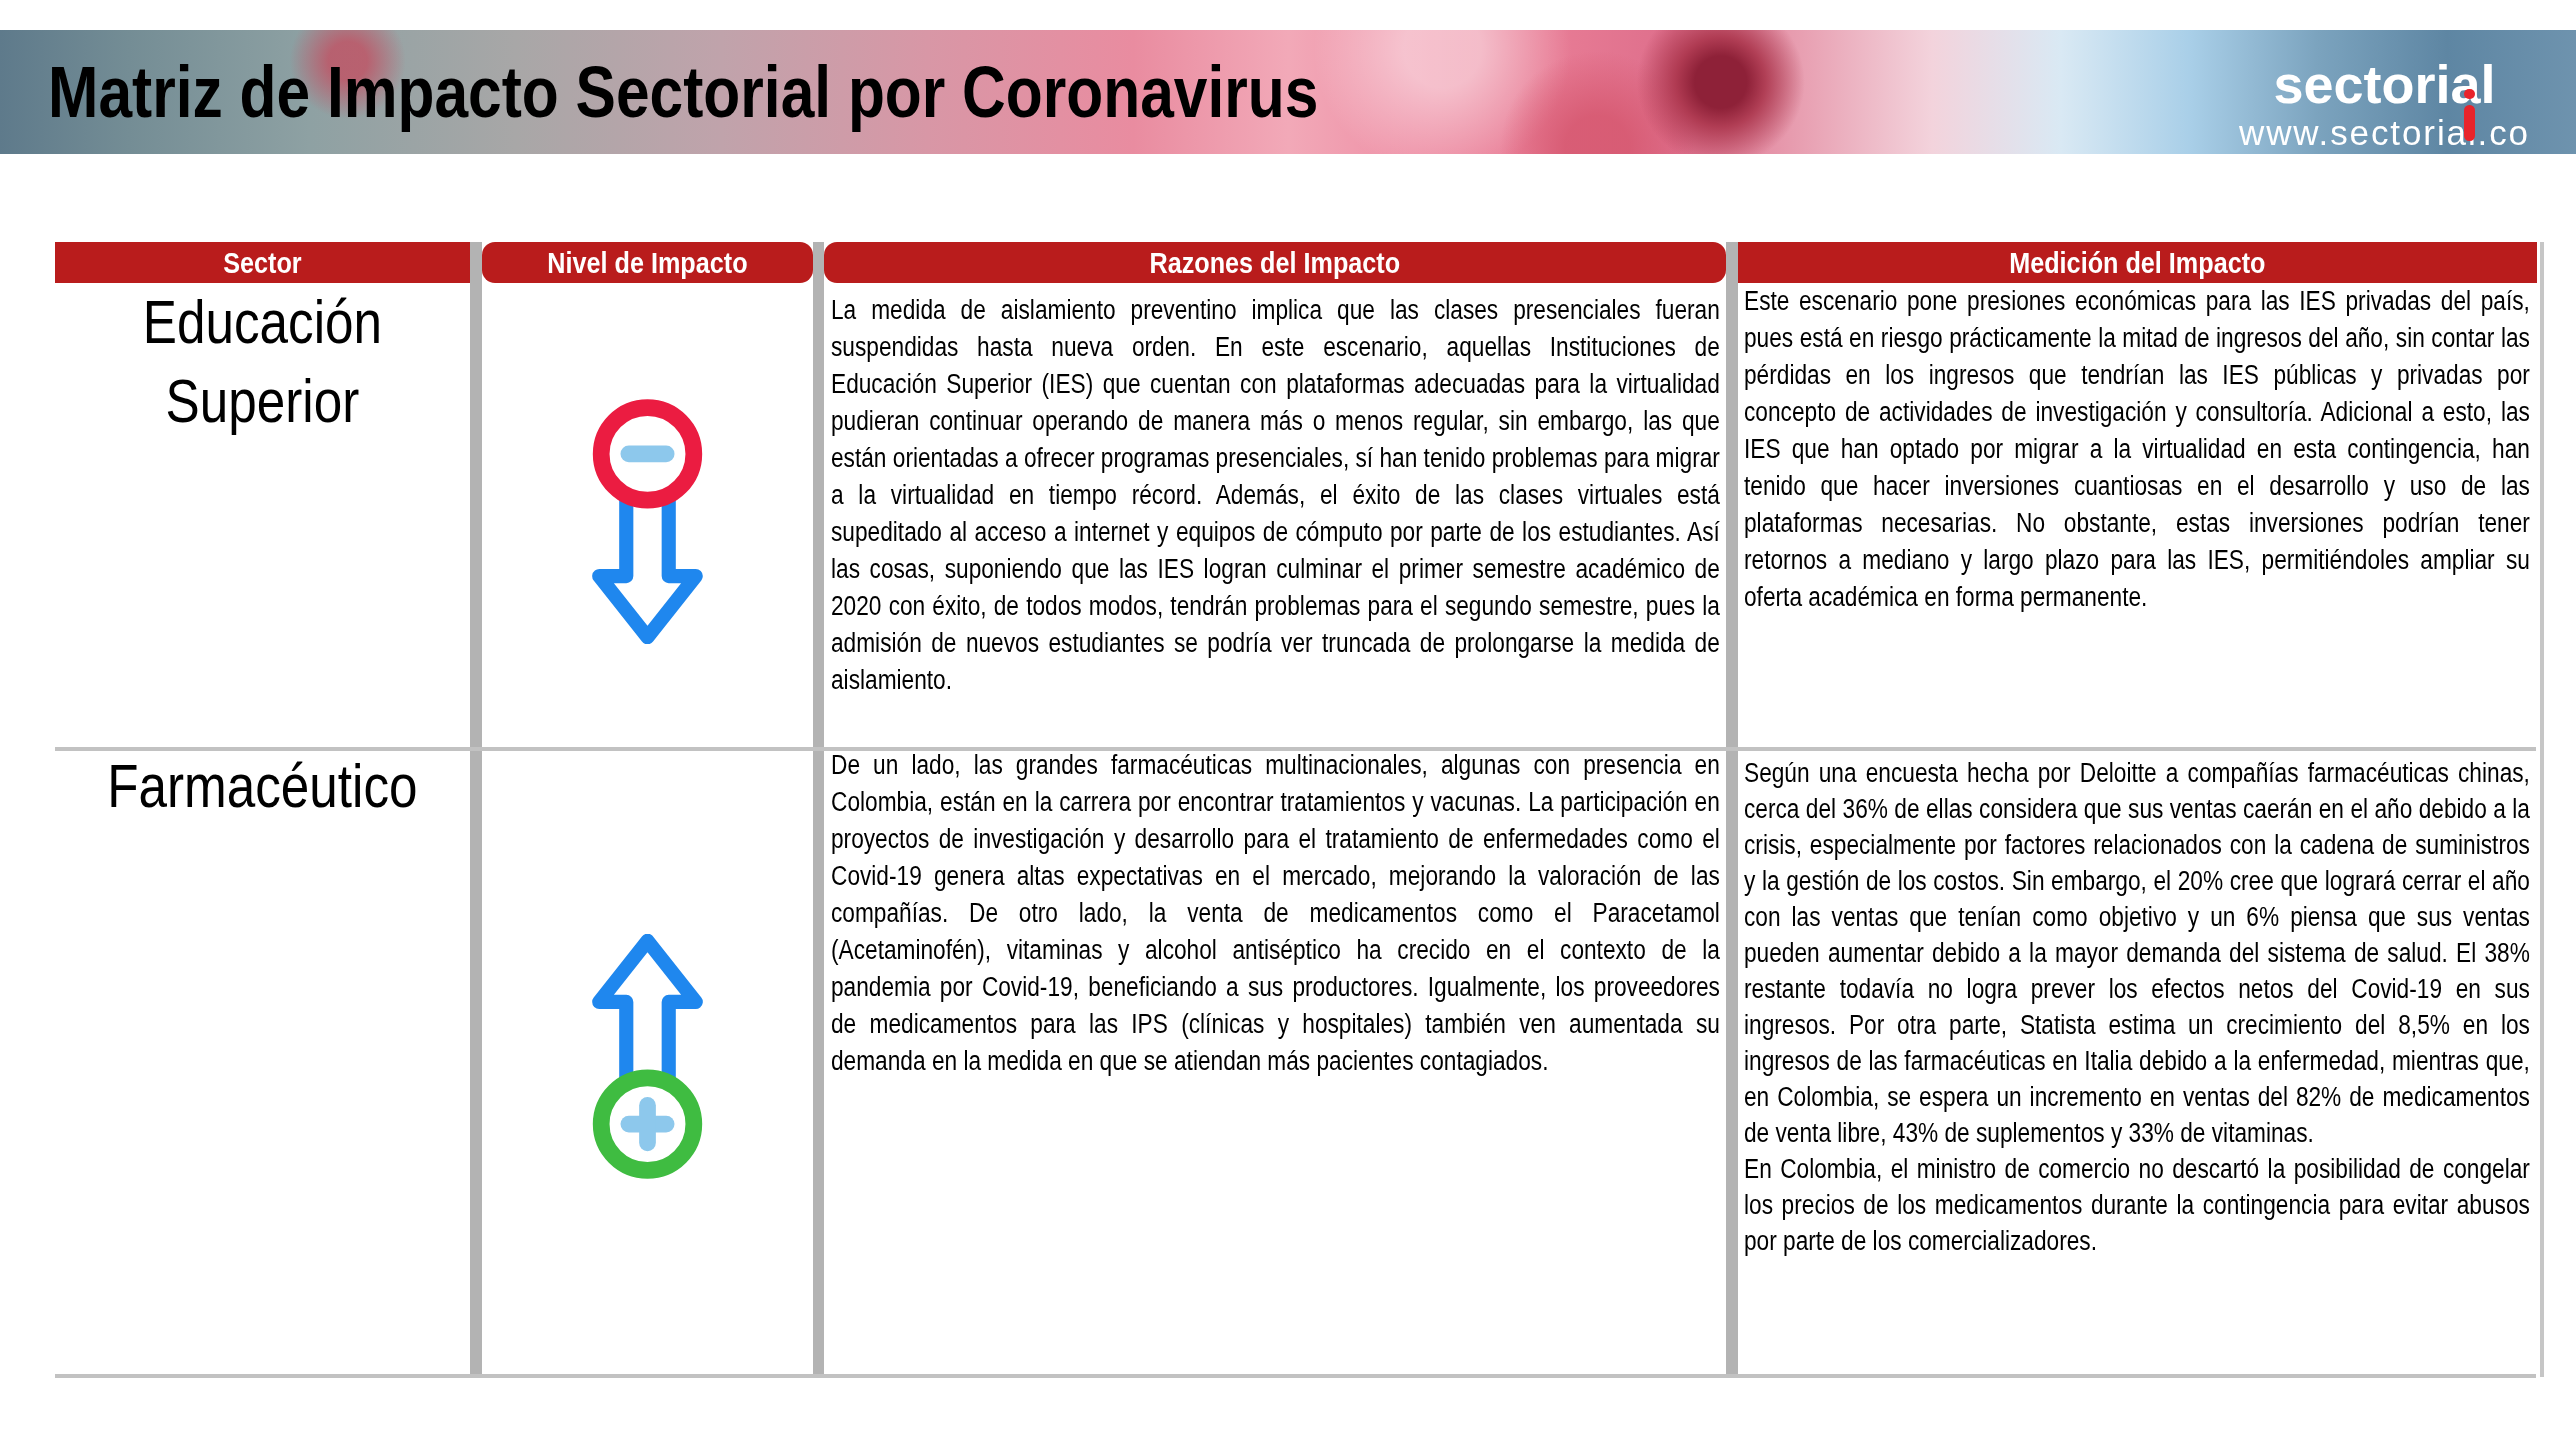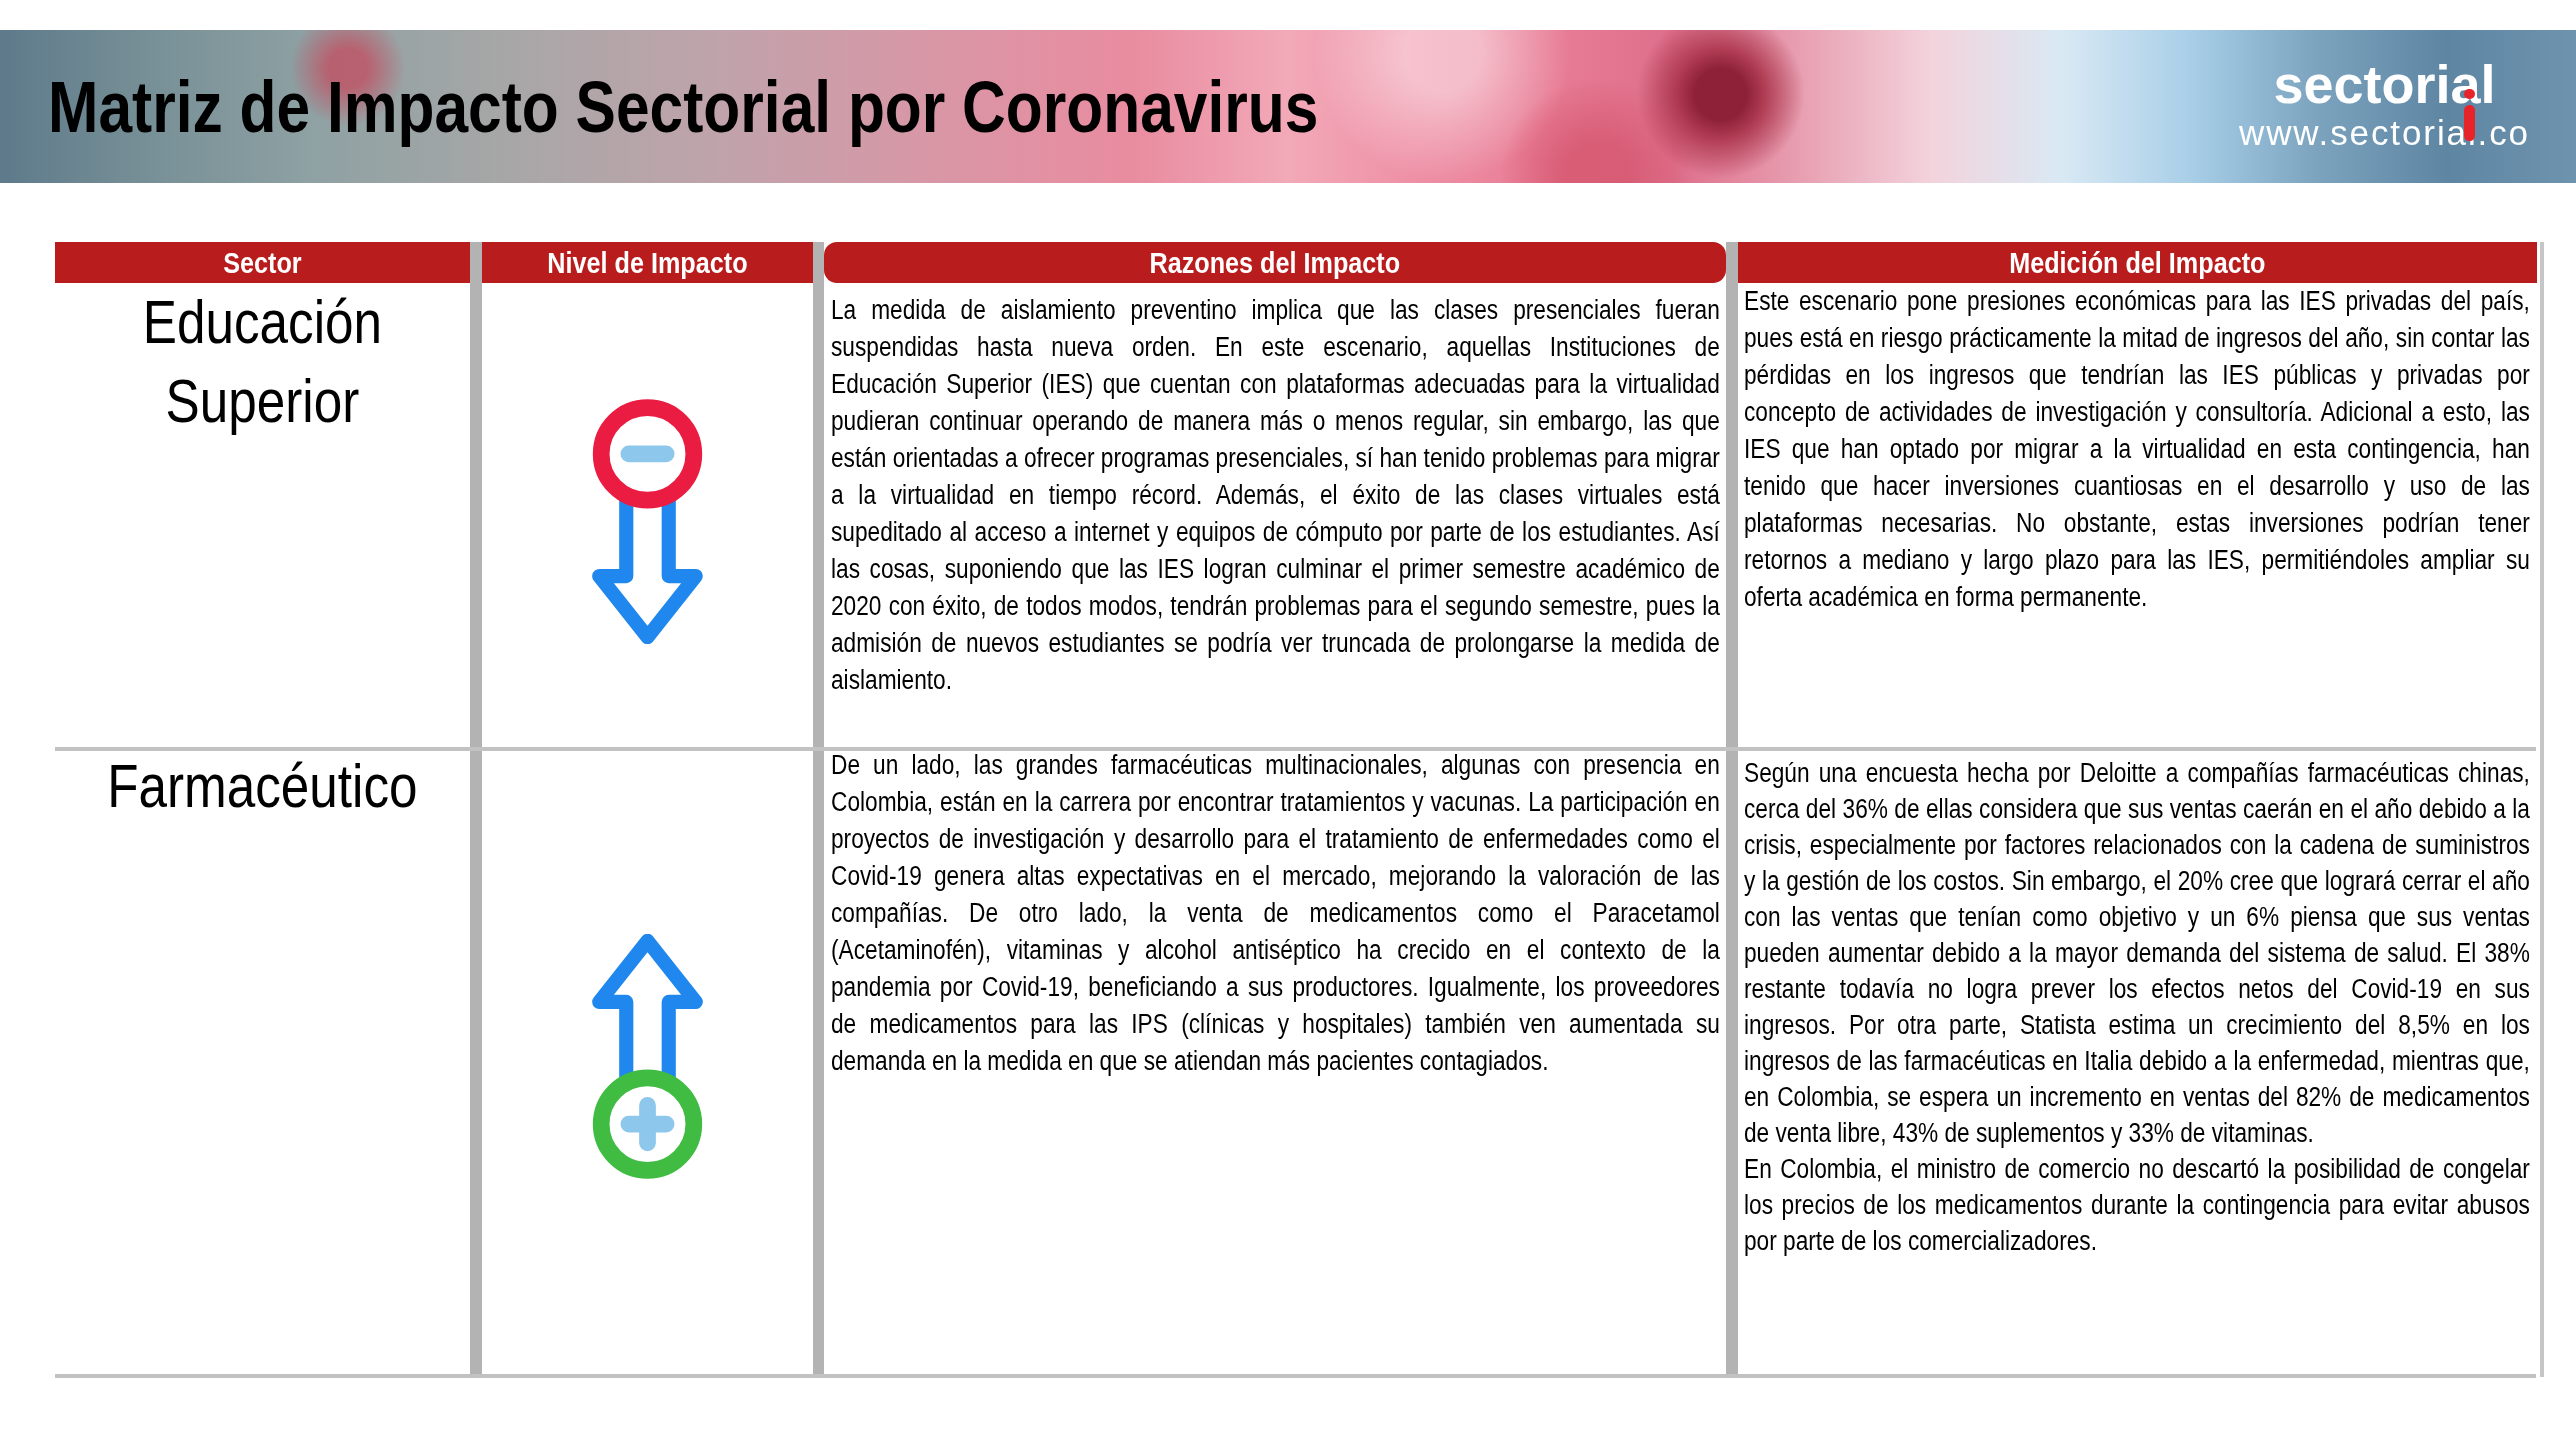--- a/index.html
+++ b/index.html
@@ -3,21 +3,21 @@
 <meta charset="utf-8">
 <style>
   html,body{margin:0;padding:0;}
   body{
     width:2576px;height:1449px;position:relative;overflow:hidden;
     background:#ffffff;
     font-family:"Liberation Sans","DejaVu Sans",sans-serif;
   }
   
   .banner{
-    position:absolute;left:0;top:30px;width:2576px;height:153px;
+    position:absolute;left:0;top:30px;width:2576px;height:124px;
     background:
       radial-gradient(circle 84px at 66.8% 42%, #8E2138 0 26px, rgba(168,49,72,.85) 45px, rgba(190,70,95,0) 84px),
       radial-gradient(circle 97px at 62% 95%, rgba(214,88,112,.85) 0 32px, rgba(214,88,112,0) 97px),
       radial-gradient(circle 58px at 13.5% 25%, rgba(196,75,94,.75) 0 19.3px, rgba(196,75,94,0) 58px),
       radial-gradient(circle 129px at 56% 15%, rgba(255,255,255,.45) 0 39px, rgba(255,255,255,0) 129px),
       linear-gradient(90deg,#5E7A8B 0%,#748D95 5%,#8EA1A3 12%,#A8A7A7 20%,#C0A3AB 28%,#D897A6 36%,#E98CA0 44%,#F2A9B8 50%,#EE8FA5 55%,#E87C95 60%,#DE6F8C 65%,#E8A0B2 70%,#F3D3DC 75%,#D9E9F4 80%,#A9CFE8 85%,#7BA3BE 90%,#5E86A3 95%,#6E93AE 100%);
   }
   .title-wrap{position:absolute;left:48px;top:0;height:100%;display:flex;align-items:center;}
   .page-title{
     margin:0;font-size:72px;font-weight:bold;color:#000;white-space:nowrap;
@@ -80,21 +80,21 @@
 
 <div class="matrix">
 
   <div class="sep s1"></div>
   <div class="sep s2"></div>
   <div class="sep s3"></div>
 
   <div class="th" style="grid-column:1;">
     <span class="condense">Sector</span>
   </div>
-  <div class="th" style="grid-column:3;">
+  <div class="th" style="grid-column:3;border-radius:13px;">
     <span class="condense">Nivel de Impacto</span>
   </div>
   <div class="th" style="grid-column:5;border-radius:13px;">
     <span class="condense">Razones del Impacto</span>
   </div>
   <div class="th" style="grid-column:7;">
     <span class="condense">Medición del Impacto</span>
   </div>
 
   <div class="cell v-center" style="grid-column:1;grid-row:2;">

